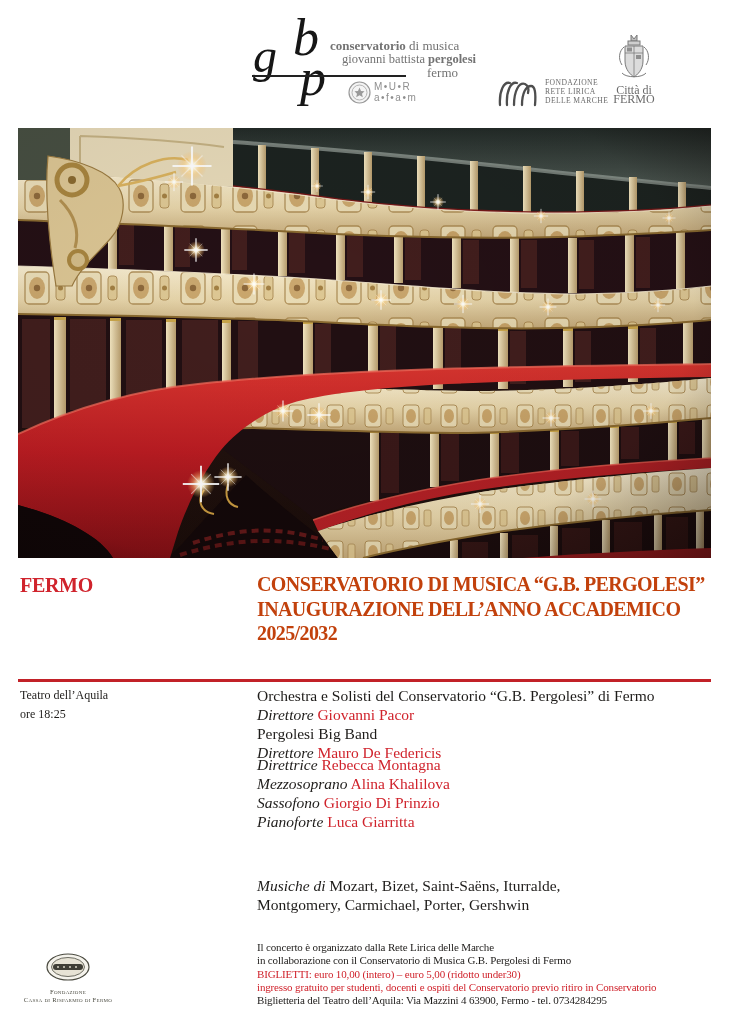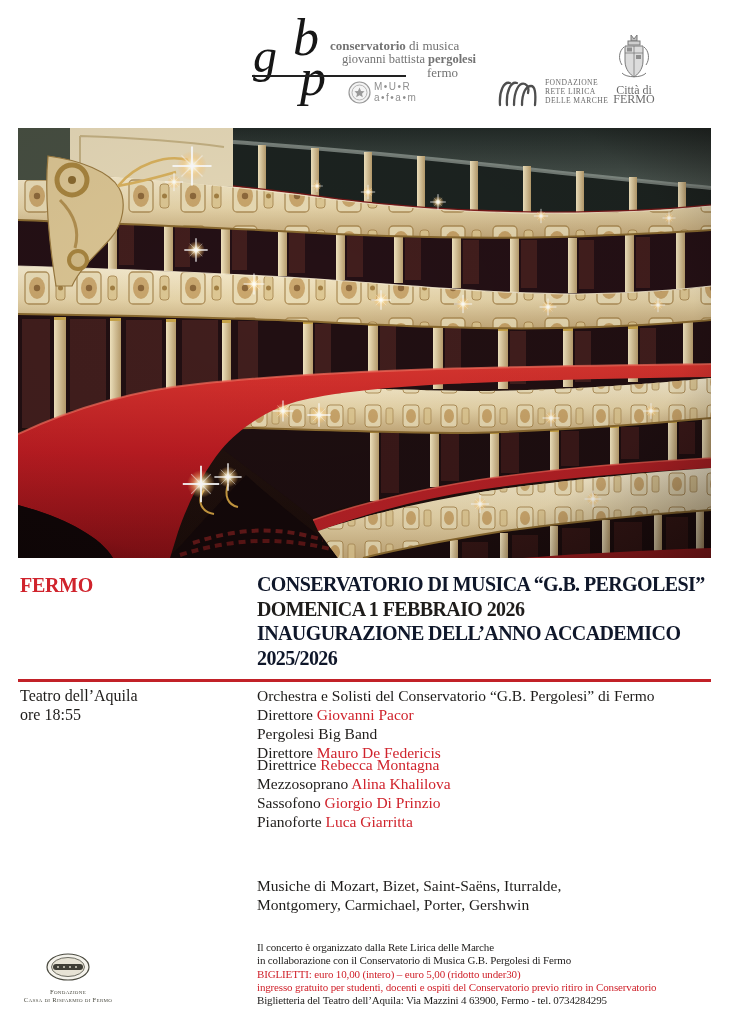--- a/index.html
+++ b/index.html
@@ -18,32 +18,32 @@
   .cons-l2{text-align:right;font-size:12.5px;}
   .cons-l3{text-align:right;padding-right:18px;}
   .mur{left:374px;top:81px;font-size:10px;line-height:11px;color:#8f8f8f;letter-spacing:1.5px;
        font-family:"Liberation Sans",sans-serif;}
   .rete-text{left:545px;top:79px;font-size:7.6px;line-height:8.8px;color:#6b6b6b;letter-spacing:.4px;}
   .citta-text{left:610px;top:86px;width:48px;text-align:center;font-size:12px;line-height:9px;color:#6b6b6b;}
 
   
   .city-title{left:20px;top:574px;font-size:20px;font-weight:bold;letter-spacing:-.3px;color:#d0232c;}
   .title-block{left:257px;top:572px;width:460px;font-weight:bold;font-size:20px;line-height:24.5px;letter-spacing:-.6px;}
-  .t-red{color:#0f172a;}
+  .t-red{color:#c2410c;}
   .t-black{color:#1e1c1a;}
 
   .divider{left:18px;top:679px;width:693px;height:3px;background:#c22128;}
 
   
-  .venue-block{left:20px;top:686px;font-size:16px;line-height:19px;color:#1e1c1a;}
+  .venue-block{left:20px;top:686px;font-size:12px;line-height:19px;color:#1e1c1a;}
   .prog{font-size:15.5px;line-height:19px;color:#1e1c1a;width:470px;}
   .prog-1{left:257px;top:686px;}
   .prog-2{left:257px;top:747px;margin-top:8px;}
   .prog-3{left:257px;top:876px;}
-  .role{color:#1e1c1a;}
+  .role{font-style:italic;color:#1e1c1a;}
   .name{color:#d0232c;}
 
   
   .foot-block{left:257px;top:941px;font-size:11px;line-height:13.3px;letter-spacing:-.15px;color:#1e1c1a;width:470px;}
   .f-red{color:#d0232c;}
   .sponsor{left:20px;top:952px;width:96px;text-align:center;color:#4b4b41;}
   .sponsor-text{font-variant:small-caps;font-size:6.6px;line-height:7.6px;letter-spacing:.3px;margin-top:2px;}
 
   .photo-frame{left:18px;top:128px;width:693px;height:430px;}
 </style>
@@ -372,30 +372,29 @@
       <use href="#lampDef" transform="translate(183,356) scale(1.4)"></use>
       <use href="#lampDef" transform="translate(210,349) scale(1.05)"></use>
     </g>
 
     <rect width="693" height="430" fill="url(#vig)"></rect>
   </svg>
 
   <div class="abs city-title">FERMO</div>
   <div class="abs title-block">
     <div class="t-red">CONSERVATORIO DI MUSICA “G.B. PERGOLESI”</div>
-    <div class="t-black">DOMENICA 1 FEBBRAIO 2026</div>
     <div class="t-red">INAUGURAZIONE DELL’ANNO ACCADEMICO</div>
-    <div class="t-red">2025/2026</div>
+    <div class="t-red">2025/2032</div>
   </div>
 
   <div class="abs divider"></div>
 
   <div class="abs venue-block">
     <div>Teatro dell’Aquila</div>
-    <div>ore 18:55</div>
+    <div>ore 18:25</div>
   </div>
 
   <div class="abs prog prog-1">
     <div>Orchestra e Solisti del Conservatorio “G.B. Pergolesi” di Fermo</div>
     <div><span class="role">Direttore</span> <span class="name">Giovanni Pacor</span></div>
     <div>Pergolesi Big Band</div>
     <div><span class="role">Direttore</span> <span class="name">Mauro De Federicis</span></div>
   </div>
 
   <div class="abs prog prog-2">

